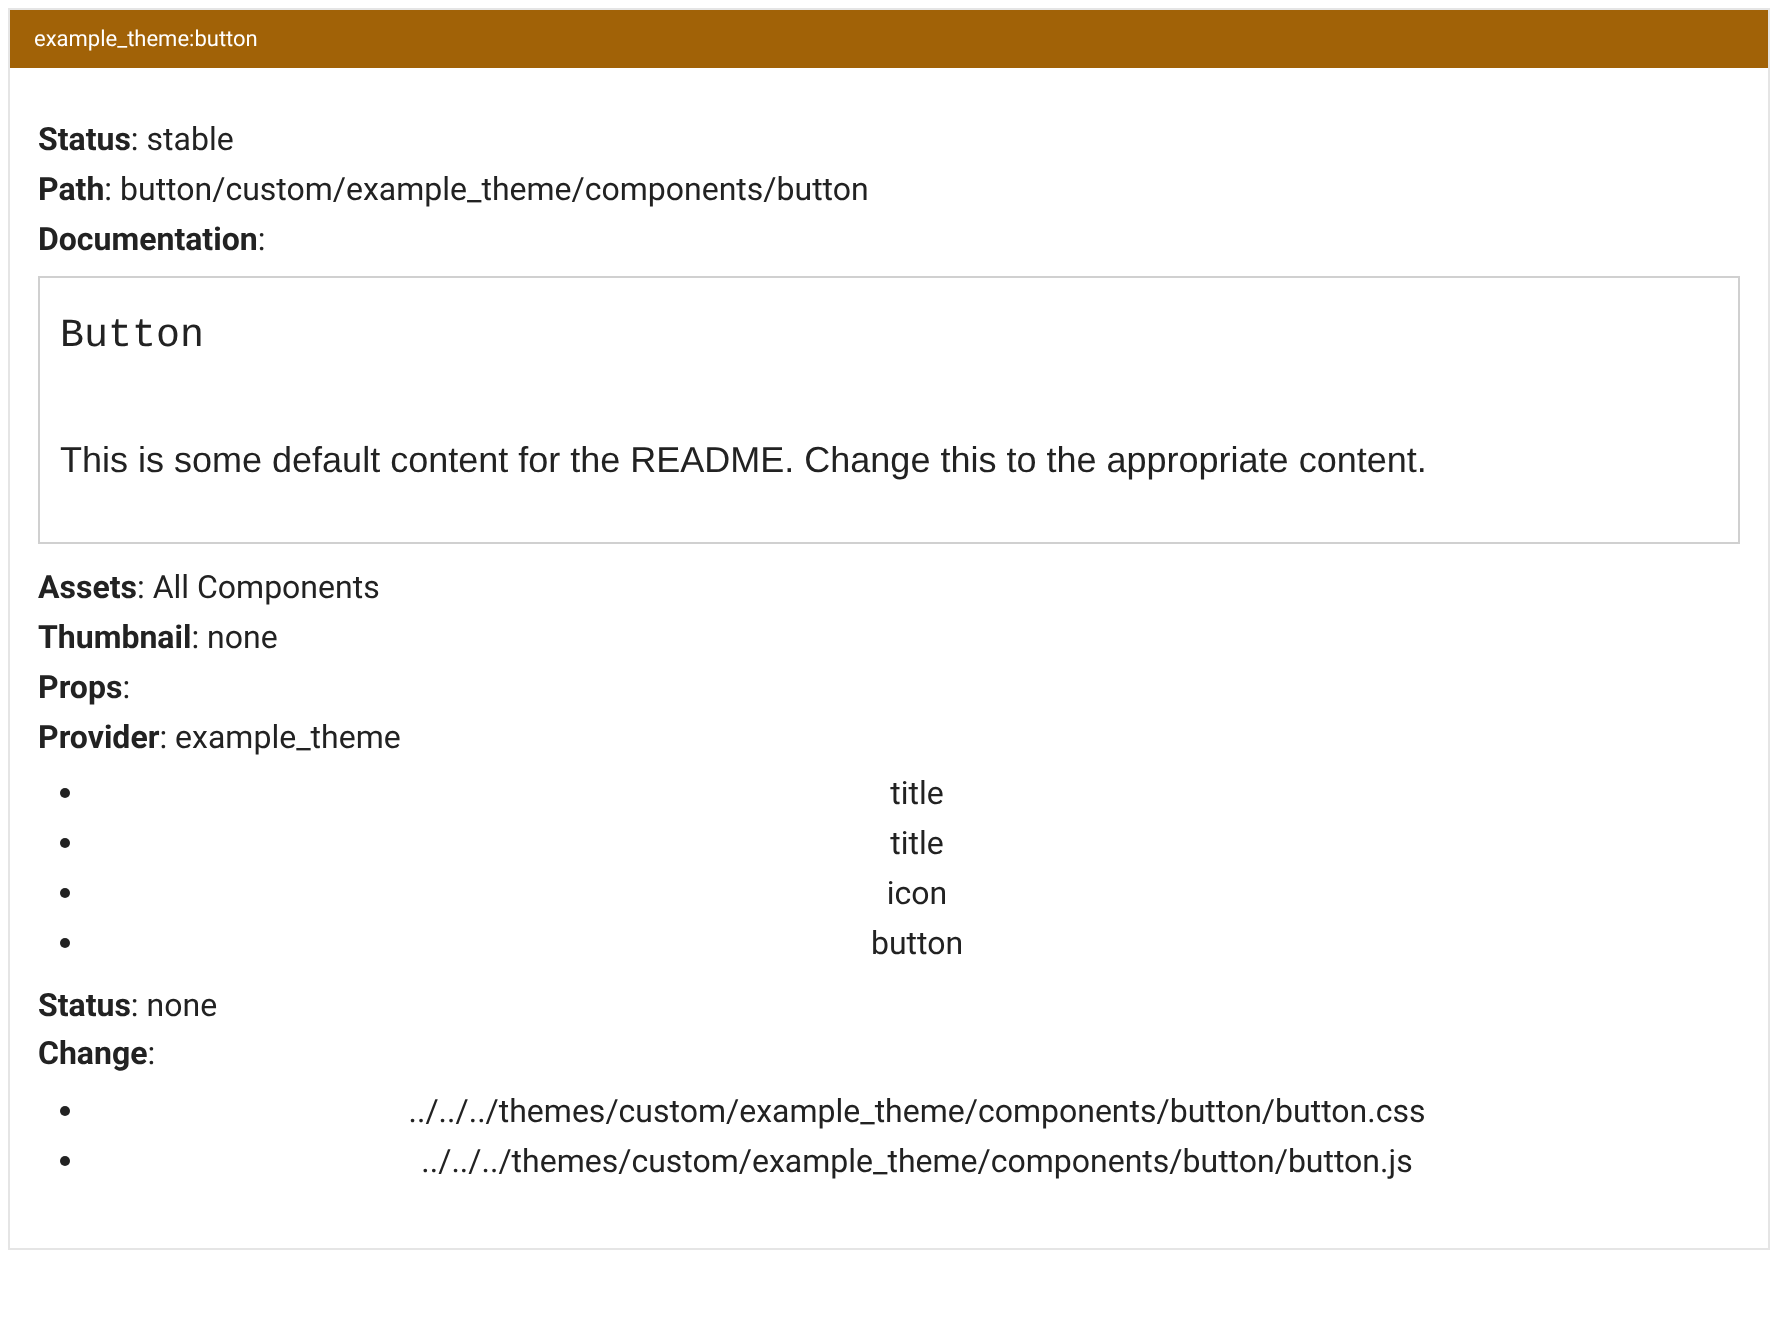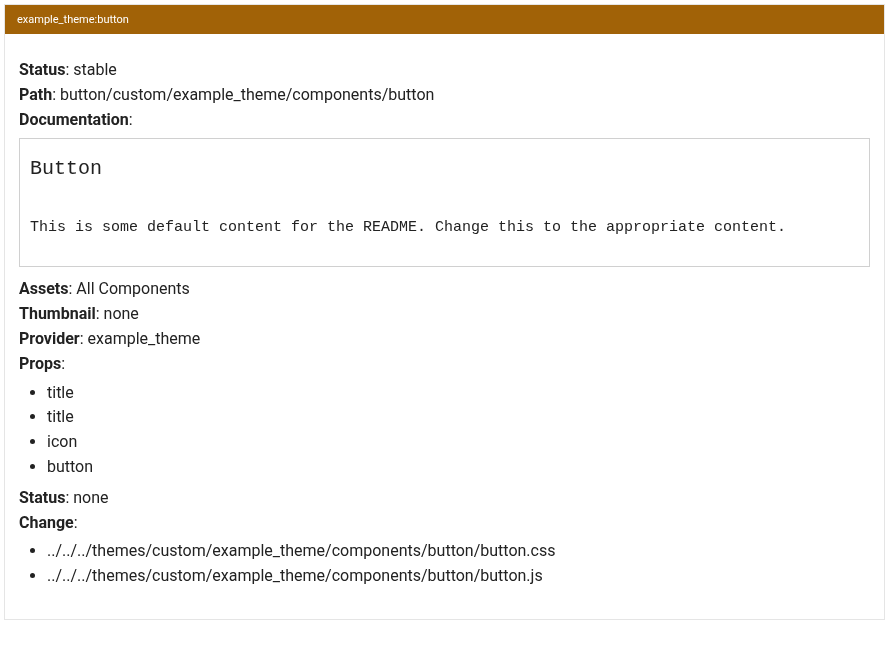--- a/index.html
+++ b/index.html
@@ -42,31 +42,32 @@
       padding: 10px 10px 26px 10px;
       font-family: "SFMono-Regular", Consolas, "Liberation Mono", Menlo, Courier, monospace;
     }
     .doc-title {
       font-size: 20px;
       font-weight: 400;
       margin: 8px 0 36px 0;
       font-family: "SFMono-Regular", Consolas, "Liberation Mono", Menlo, Courier, monospace;
     }
     .doc-body {
-      font-size: 15px;
+      font-size: 18px;
       line-height: 1.6;
-      font-family: Liberation Mono, monospace;
+      font-family: Liberation Sans, sans-serif;
     }
     ul.item-list {
       list-style: disc;
       margin: 4px 0 6px 0;
       padding-left: 28px;
     }
     ul.item-list li {
       line-height: 1.55;
+      text-align: center;
     }
   </style>
 </head>
 <body>
 
 <div class="panel">
   <div class="header-bar">
     <span>example_theme:button</span>
   </div>
   <div class="content">
@@ -90,25 +91,25 @@
 
     <div class="field-row">
       <span class="field-label">Assets</span><span>: </span><span>All Components</span>
     </div>
 
     <div class="field-row">
       <span class="field-label">Thumbnail</span><span>: </span><span>none</span>
     </div>
 
     <div class="field-row">
-      <span class="field-label">Provider</span><span>: </span><span>example_theme</span>
+      <span class="field-label">Props</span><span>:</span>
     </div>
 
     <div class="field-row">
-      <span class="field-label">Props</span><span>:</span>
+      <span class="field-label">Provider</span><span>: </span><span>example_theme</span>
     </div>
 
     <ul class="item-list" id="props-list">
         <li>title</li>
         <li>title</li>
         <li>icon</li>
         <li>button</li>
       </ul>
 
     <div class="field-row">

